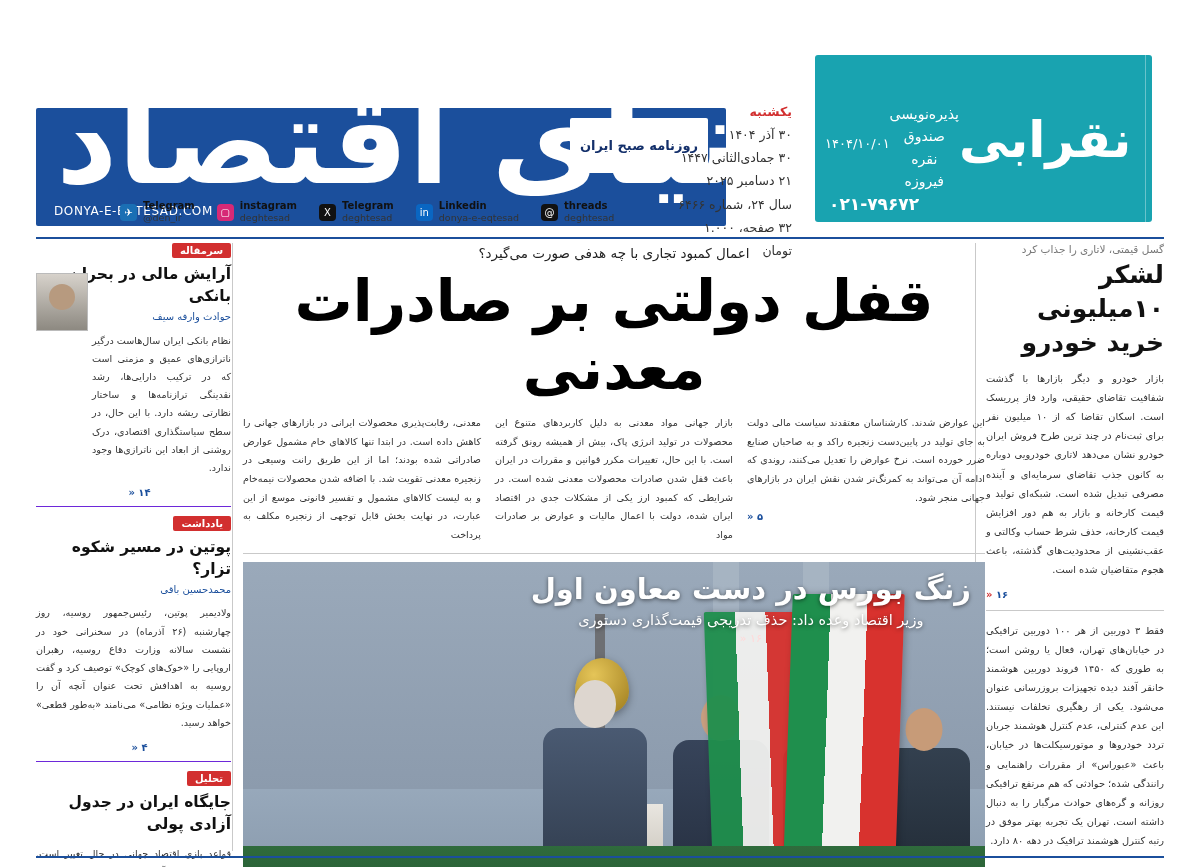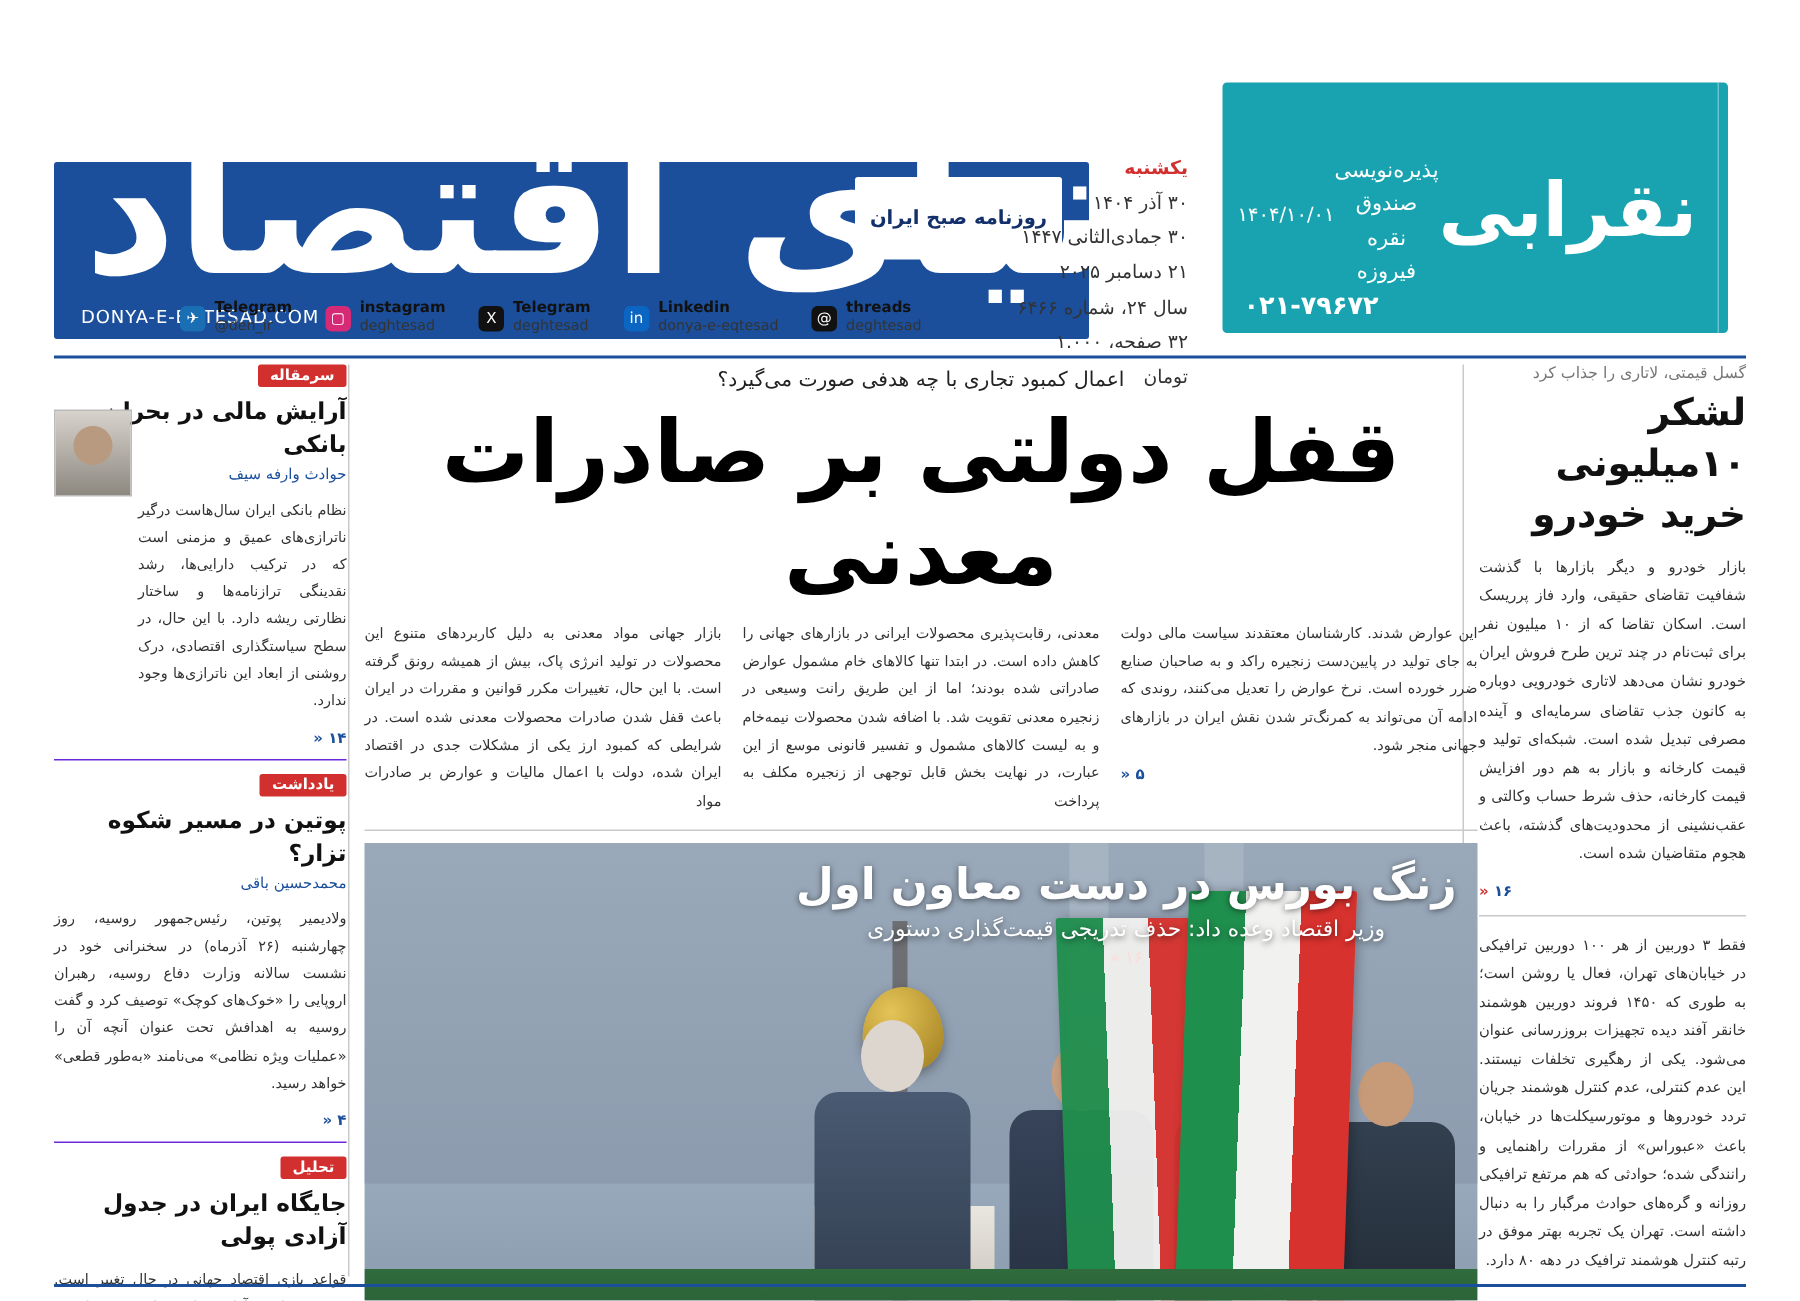--- a/index.html
+++ b/index.html
@@ -218,21 +218,21 @@
   .rail-tag {
     display: inline-block; background: #d22f2f; color: #fff;
     font-size: 10px; font-weight: bold; padding: 2px 8px; border-radius: 2px;
   }
   .rail-head {
     font-size: 15.5px; font-weight: bold; color: #111; text-align: right;
     line-height: 1.45; margin: 5px 0 3px;
   }
   .rail-author { font-size: 10px; color: #1b4f9c; text-align: right; margin-bottom: 4px; }
   .rail-body { font-size: 9.6px; color: #333; line-height: 1.9; text-align: justify; text-align-last: right; }
-  .rail-pager { text-align: right; font-size: 10px; color: #1b4f9c; font-weight: bold; margin-top: 3px; margin-left: 12px; }
+  .rail-pager { text-align: center; font-size: 10px; color: #1b4f9c; font-weight: bold; margin-top: 3px; margin-left: 12px; }
   .rail-item { border-bottom: 1px solid #6d28d9; padding-bottom: 8px; margin-bottom: 9px; position: relative; }
   .avatar {
     position: absolute; left: 0; top: 30px; width: 52px; height: 58px;
     background: linear-gradient(180deg,#d7d2cb,#8d8981);
     border: 1px solid #bbb;
   }
   .avatar::after {
     content: ""; position: absolute; left: 12px; top: 10px; width: 26px; height: 26px;
     border-radius: 50%; background: #b79a7f;
   }
@@ -331,22 +331,22 @@
     <div class="sep-line"></div>
 
     <p class="body-text">فقط ۳ دوربین از هر ۱۰۰ دوربین ترافیکی در خیابان‌های تهران، فعال یا روشن است؛ به طوری که ۱۴۵۰ فروند دوربین هوشمند خانقر آفند دیده تجهیزات بروزرسانی عنوان می‌شود. یکی از رهگیری تخلفات نیستند. این عدم کنترلی، عدم کنترل هوشمند جریان تردد خودروها و موتورسیکلت‌ها در خیابان، باعث «عبوراس» از مقررات راهنمایی و رانندگی شده؛ حوادثی که هم مرتفع ترافیکی روزانه و گره‌های حوادث مرگبار را به دنبال داشته است. تهران یک تجربه بهتر موفق در رتبه کنترل هوشمند ترافیک در دهه ۸۰ دارد.</p>
 
   </div>
 
   <div class="col-main">
     <div class="main-kicker">اعمال کمبود تجاری با چه هدفی صورت می‌گیرد؟</div>
     <h1 class="main-head">قفل دولتی بر صادرات معدنی</h1>
     <div class="main-deck">
+      <div>معدنی، رقابت‌پذیری محصولات ایرانی در بازارهای جهانی را کاهش داده است. در ابتدا تنها کالاهای خام مشمول عوارض صادراتی شده بودند؛ اما از این طریق رانت وسیعی در زنجیره معدنی تقویت شد. با اضافه شدن محصولات نیمه‌خام و به لیست کالاهای مشمول و تفسیر قانونی موسع از این عبارت، در نهایت بخش قابل توجهی از زنجیره مکلف به پرداخت</div>
       <div>بازار جهانی مواد معدنی به دلیل کاربردهای متنوع این محصولات در تولید انرژی پاک، بیش از همیشه رونق گرفته است. با این حال، تغییرات مکرر قوانین و مقررات در ایران باعث قفل شدن صادرات محصولات معدنی شده است. در شرایطی که کمبود ارز یکی از مشکلات جدی در اقتصاد ایران شده، دولت با اعمال مالیات و عوارض بر صادرات مواد</div>
-      <div>معدنی، رقابت‌پذیری محصولات ایرانی در بازارهای جهانی را کاهش داده است. در ابتدا تنها کالاهای خام مشمول عوارض صادراتی شده بودند؛ اما از این طریق رانت وسیعی در زنجیره معدنی تقویت شد. با اضافه شدن محصولات نیمه‌خام و به لیست کالاهای مشمول و تفسیر قانونی موسع از این عبارت، در نهایت بخش قابل توجهی از زنجیره مکلف به پرداخت</div>
       <div>
         <span>این عوارض شدند. کارشناسان معتقدند سیاست مالی دولت به جای تولید در پایین‌دست زنجیره راکد و به صاحبان صنایع ضرر خورده است. نرخ عوارض را تعدیل می‌کنند، روندی که ادامه آن می‌تواند به کمرنگ‌تر شدن نقش ایران در بازارهای جهانی منجر شود.</span>
         <div class="deck-pager"><span>۵</span> «</div>
       </div>
     </div>
 
     <div class="photo-wrap">
       <div class="sky"></div>
       <div class="bldg"></div>
       <div class="pillar" style="left:470px;"></div>

